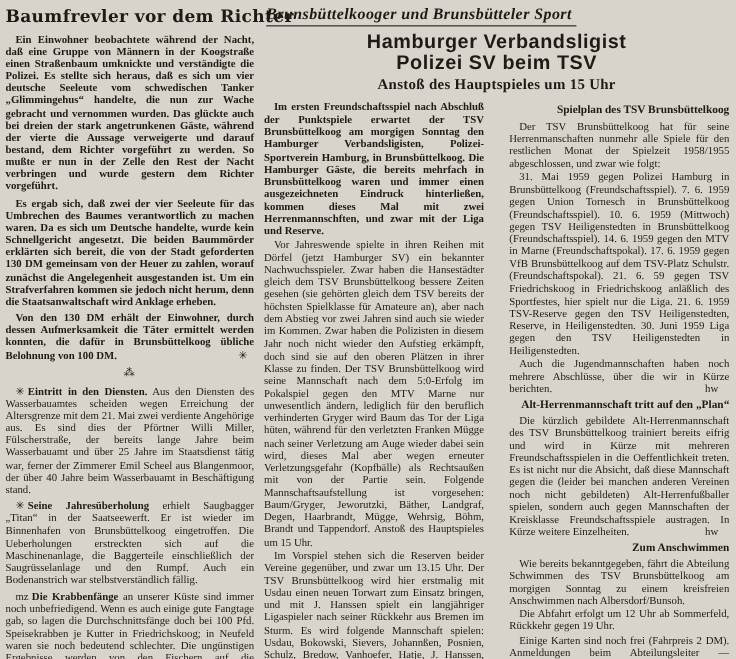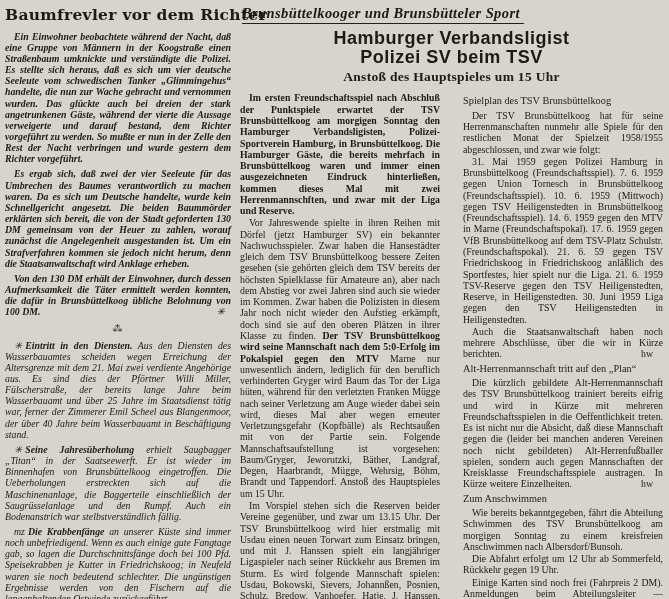--- a/index.html
+++ b/index.html
@@ -21,21 +21,21 @@
   .left-headline{
     font-family:"DejaVu Serif","Liberation Serif",serif;
     font-weight:700;font-size:15.5px;line-height:1.2;
     letter-spacing:.3px;white-space:nowrap;
     margin:2px 0 6px 0;
   }
   .col-left p{
     margin:4px 0 1px 0;
     font-size:9.8px;line-height:1.14;
     text-align:justify;text-indent:9px;
-    hyphens:auto;font-style:italic;-webkit-hyphens:auto;
+    hyphens:auto;-webkit-hyphens:auto;
   }
   .col-left .story p{font-weight:700;}
   .end-star{float:right;font-weight:400;font-size:10px;margin-right:6px;}
   .ornament{
     text-align:center;font-size:10px;letter-spacing:1px;
     margin:5px 0 6px 0;color:#2a251d;
   }
   .note{margin-bottom:4px !important;font-weight:400 !important;}
   .note .marker{font-weight:400;padding-right:3px;}
   .note .lead{font-weight:700;}
@@ -61,28 +61,28 @@
   }
   .sport-cols{display:flex;gap:23px;flex:1;overflow:hidden;}
   .sport-col{flex:1;min-width:0;}
   .sport-col p{
     margin:0 0 1px 0;
     font-size:9.8px;line-height:1.15;
     text-align:justify;text-indent:9px;
     hyphens:auto;-webkit-hyphens:auto;
   }
   .sport-col p.lede{font-weight:700;}
-  .bold-run{font-weight:700;}
+  .bold-run{font-weight:400;}
   .sig{
     text-align:right;font-size:9.8px;
     padding-right:22px;margin-top:0 !important;
     text-indent:0 !important;
   }
   .sub-title{
-    text-align:left;font-weight:400;font-size:10.3px;
+    text-align:right;font-weight:700;font-size:10.3px;
     line-height:1.2;margin:3px 0 2px 0;
   }
   .sub-title .tline{display:block;}
 </style>
 </head>
 <body>
 
 <div class="page">
 
   <div class="col-left">
@@ -127,21 +127,21 @@
         <p class="sig">hw</p>
       </div>
 
       <div class="sport-col">
 
         <div class="sub-title">
           <span class="tline">Spielplan des TSV Brunsbüttelkoog</span>
         </div>
         <p>Der TSV Brunsbüttelkoog hat für seine Herrenmanschaften nunmehr alle Spiele für den restlichen Monat der Spielzeit 1958/1955 abgeschlossen, und zwar wie folgt:</p>
         <p>31. Mai 1959 gegen Polizei Hamburg in Brunsbüttelkoog (Freundschaftsspiel). 7. 6. 1959 gegen Union Tornesch in Brunsbüttelkoog (Freundschaftsspiel). 10. 6. 1959 (Mittwoch) gegen TSV Heiligenstedten in Brunsbüttelkoog (Freundschaftsspiel). 14. 6. 1959 gegen den MTV in Marne (Freundschaftspokal). 17. 6. 1959 gegen VfB Brunsbüttelkoog auf dem TSV-Platz Schulstr. (Freundschaftspokal). 21. 6. 59 gegen TSV Friedrichskoog in Friedrichskoog anläßlich des Sportfestes, hier spielt nur die Liga. 21. 6. 1959 TSV-Reserve gegen den TSV Heiligenstedten, Reserve, in Heiligenstedten. 30. Juni 1959 Liga gegen den TSV Heiligenstedten in Heiligenstedten.</p>
-        <p><span>Auch die Staatsanwaltschaft haben noch mehrere Abschlüsse, über die wir in Kürze berichten.</span><span class="sig" style="float:right;padding-right:10px">hw</span></p>
+        <p><span>Auch die Jugendmannschaften haben noch mehrere Abschlüsse, über die wir in Kürze berichten.</span><span class="sig" style="float:right;padding-right:10px">hw</span></p>
 
         <div class="sub-title">Alt-Herrenmannschaft tritt auf den „Plan“</div>
         <p><span>Die kürzlich gebildete Alt-Herrenmannschaft des TSV Brunsbüttelkoog trainiert bereits eifrig und wird in Kürze mit mehreren Freundschaftsspielen in die Oeffentlichkeit treten. Es ist nicht nur die Absicht, daß diese Mannschaft gegen die (leider bei manchen anderen Vereinen noch nicht gebildeten) Alt-Herrenfußballer spielen, sondern auch gegen Mannschaften der Kreisklasse Freundschaftsspiele austragen. In Kürze weitere Einzelheiten.</span><span class="sig" style="float:right;padding-right:10px">hw</span></p>
 
         <div class="sub-title">
           <span class="tline">Zum Anschwimmen</span>
         </div>
         <p>Wie bereits bekanntgegeben, fährt die Abteilung Schwimmen des TSV Brunsbüttelkoog am morgigen Sonntag zu einem kreisfreien Anschwimmen nach Albersdorf/Bunsoh.</p>
         <p>Die Abfahrt erfolgt um 12 Uhr ab Sommerfeld, Rückkehr gegen 19 Uhr.</p>
         <p><span>Einige Karten sind noch frei (Fahrpreis 2 DM). Anmeldungen beim Abteilungsleiter — Schwimmen — Sönnichsen.</span></p>

